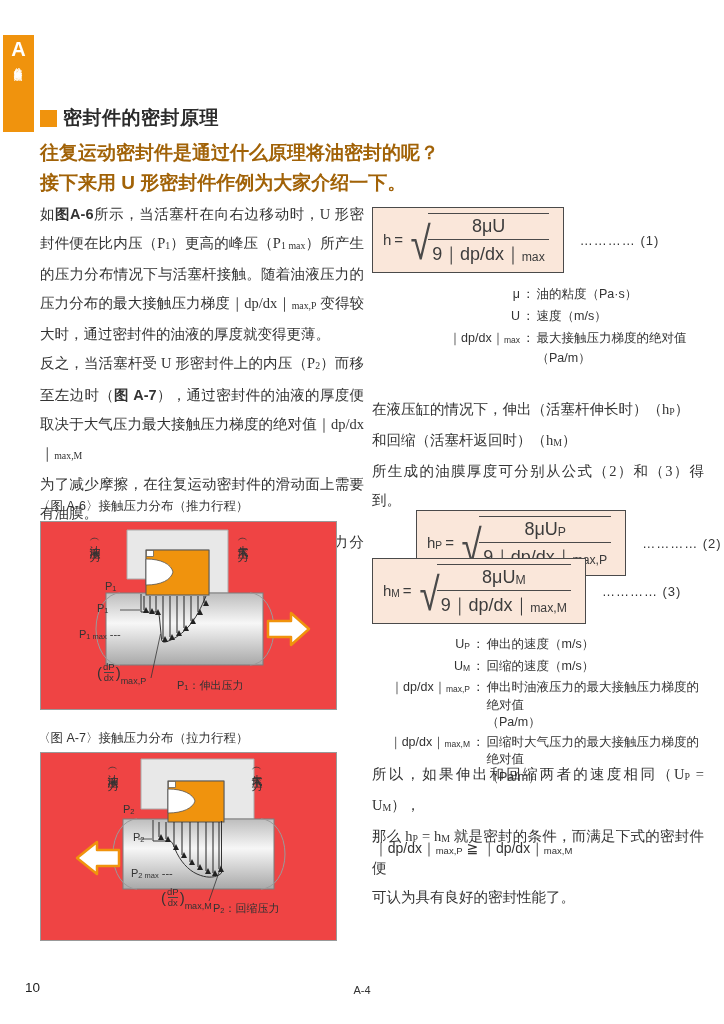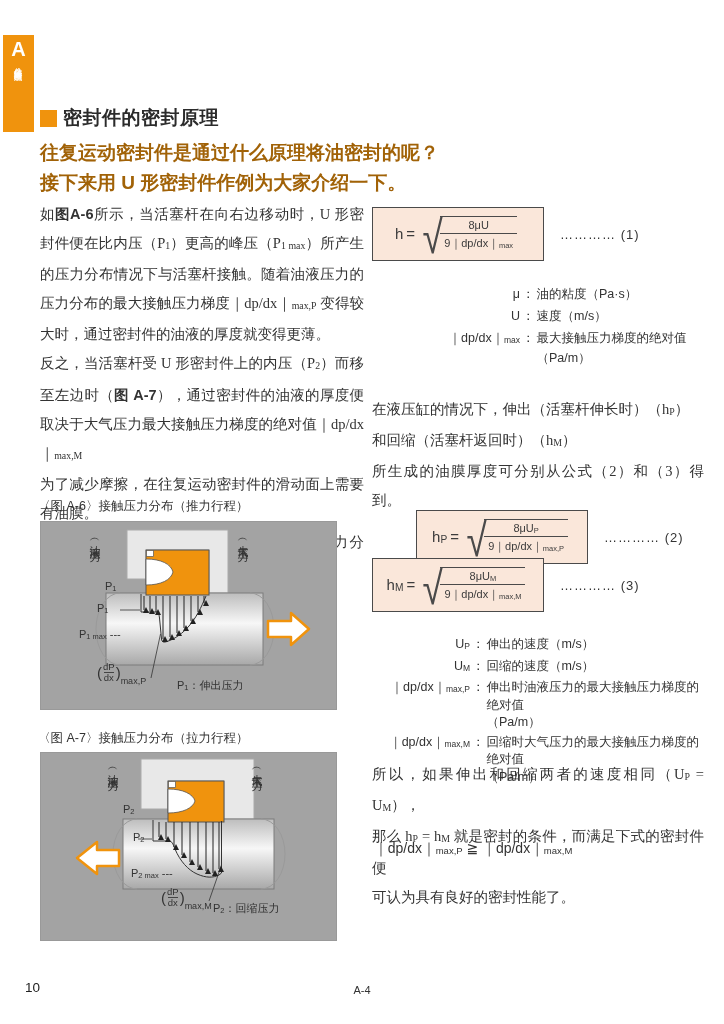--- a/index.html
+++ b/index.html
@@ -33,37 +33,37 @@
   
   .fline { position:absolute; left:372px; display:flex; align-items:center; gap:16px; }
   .fbox {
     display:inline-flex; align-items:center; justify-content:center;
     background:#FAE7DA; border:1.3px solid #4a4a4a; min-height:54px; min-width:172px;
     padding:5px 14px 6px 10px; color:#3c3c3c;
   }
   .lhs { font-size:15px; }
   .eq { margin:0 5px 0 3px; font-size:15px; }
   .rad { font-size:46px; font-weight:100; line-height:34px; margin-right:-5px; transform:translateY(3px) scaleX(0.8); font-family:"DejaVu Sans", sans-serif; color:#4a4a4a; }
-  .frac { display:inline-flex; flex-direction:column; border-top:1.5px solid #4a4a4a; text-align:center; font-size:11px; }
+  .frac { display:inline-flex; flex-direction:column; border-top:1.5px solid #4a4a4a; text-align:center; font-size:18px; }
   .num { padding:2px 8px 2px; }
   .den { border-top:1.4px solid #4a4a4a; padding:2px 4px 0; }
   .fdots { font-size:13px; color:#333; letter-spacing:1px; white-space:nowrap; }
   
   .legend { position:absolute; left:372px; width:332px; font-size:12.5px; color:#333; }
   .lrow { display:flex; line-height:20px; }
   .legend2 .lrow { line-height:17.5px; margin-bottom:2px; }
   .lterm { text-align:right; white-space:nowrap; }
   .legend1 .lterm { min-width:92px; }
   .legend2 .lterm { min-width:94px; }
   .lsep { padding:0 2px; }
   .ldesc2 { display:block; }
   .ineq { position:absolute; left:374px; top:840px; font-size:14px; color:#333; }
   
   .fig-label { position:absolute; left:38px; font-size:12.5px; color:#333; }
-  .fig-box { position:absolute; left:40px; width:297px; height:189px; border:1px solid #999; background:#a3a3a3; }
+  .fig-box { position:absolute; left:40px; width:297px; height:189px; border:1px solid #999; background:#ef4444; }
   .fig-box svg { position:absolute; left:0; top:0; }
   .flabel { position:absolute; font-size:11px; color:#333; white-space:nowrap; }
   .vtext { writing-mode:vertical-rl; text-orientation:mixed; font-size:11px; letter-spacing:2px; }
   .fcap { font-size:11px; }
   .gfrac { display:flex; align-items:center; font-size:10px; }
   .bigp { font-size:15px; font-weight:300; }
   .gstack { display:inline-flex; flex-direction:column; align-items:center; font-size:9.5px; line-height:10px; padding:0 1px; }
   .gstack .gd { border-top:1px solid #444; }
   .gsub { font-size:9px; align-self:flex-end; margin-bottom:-3px; }
   

